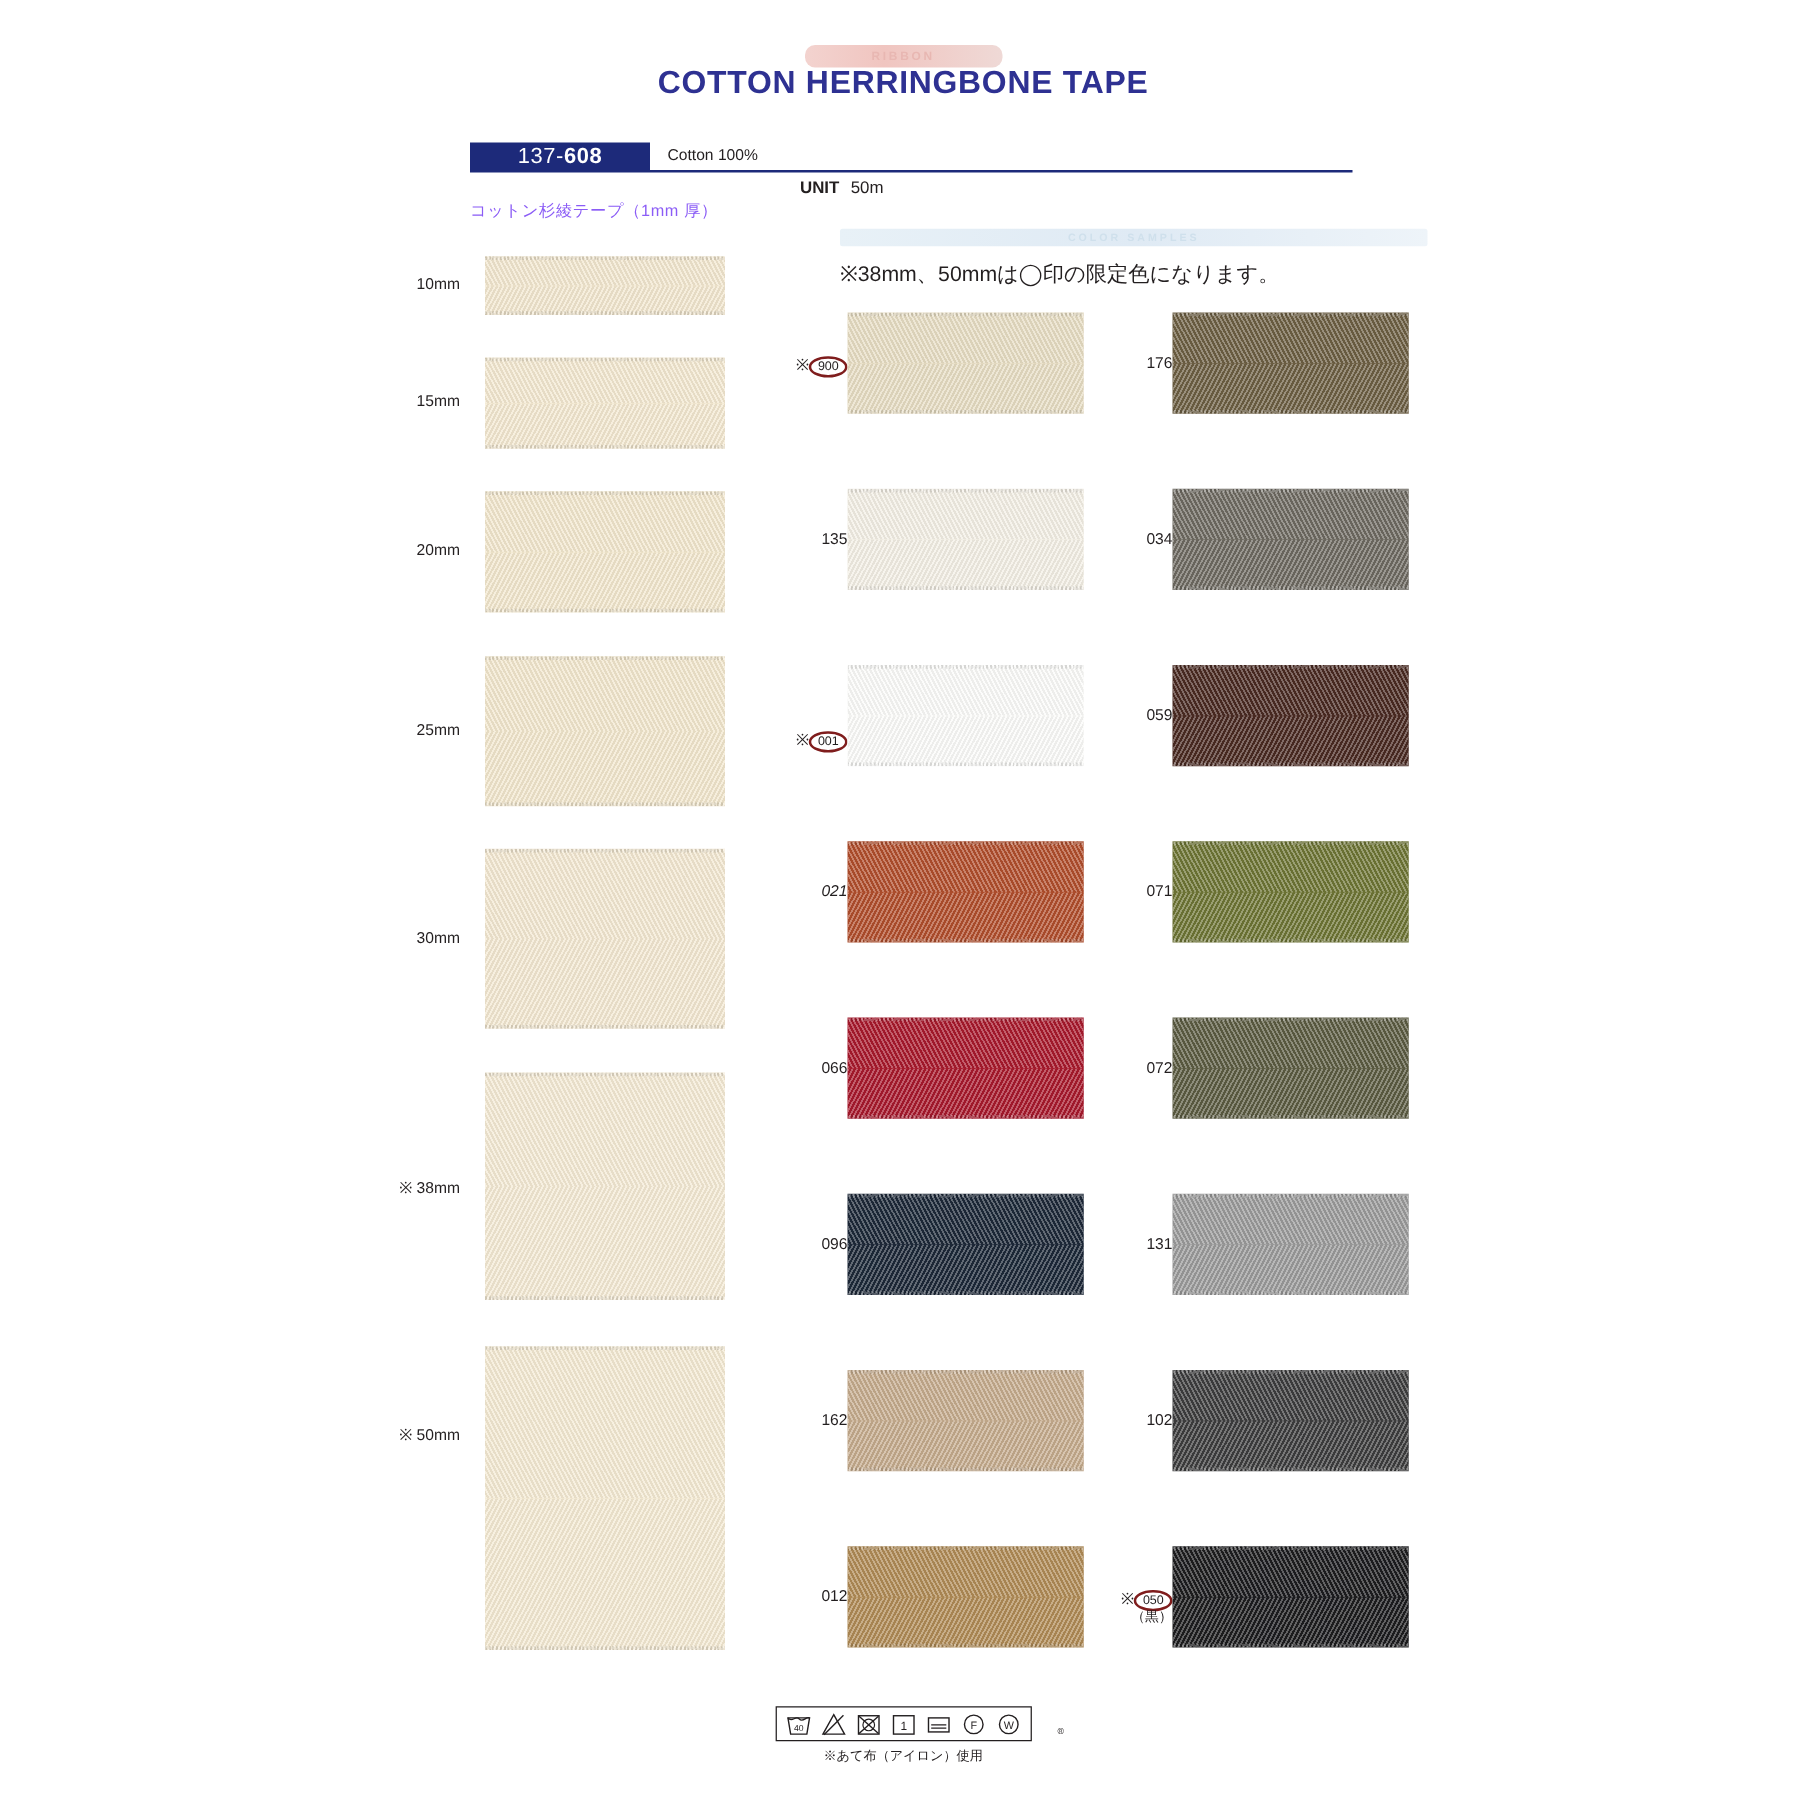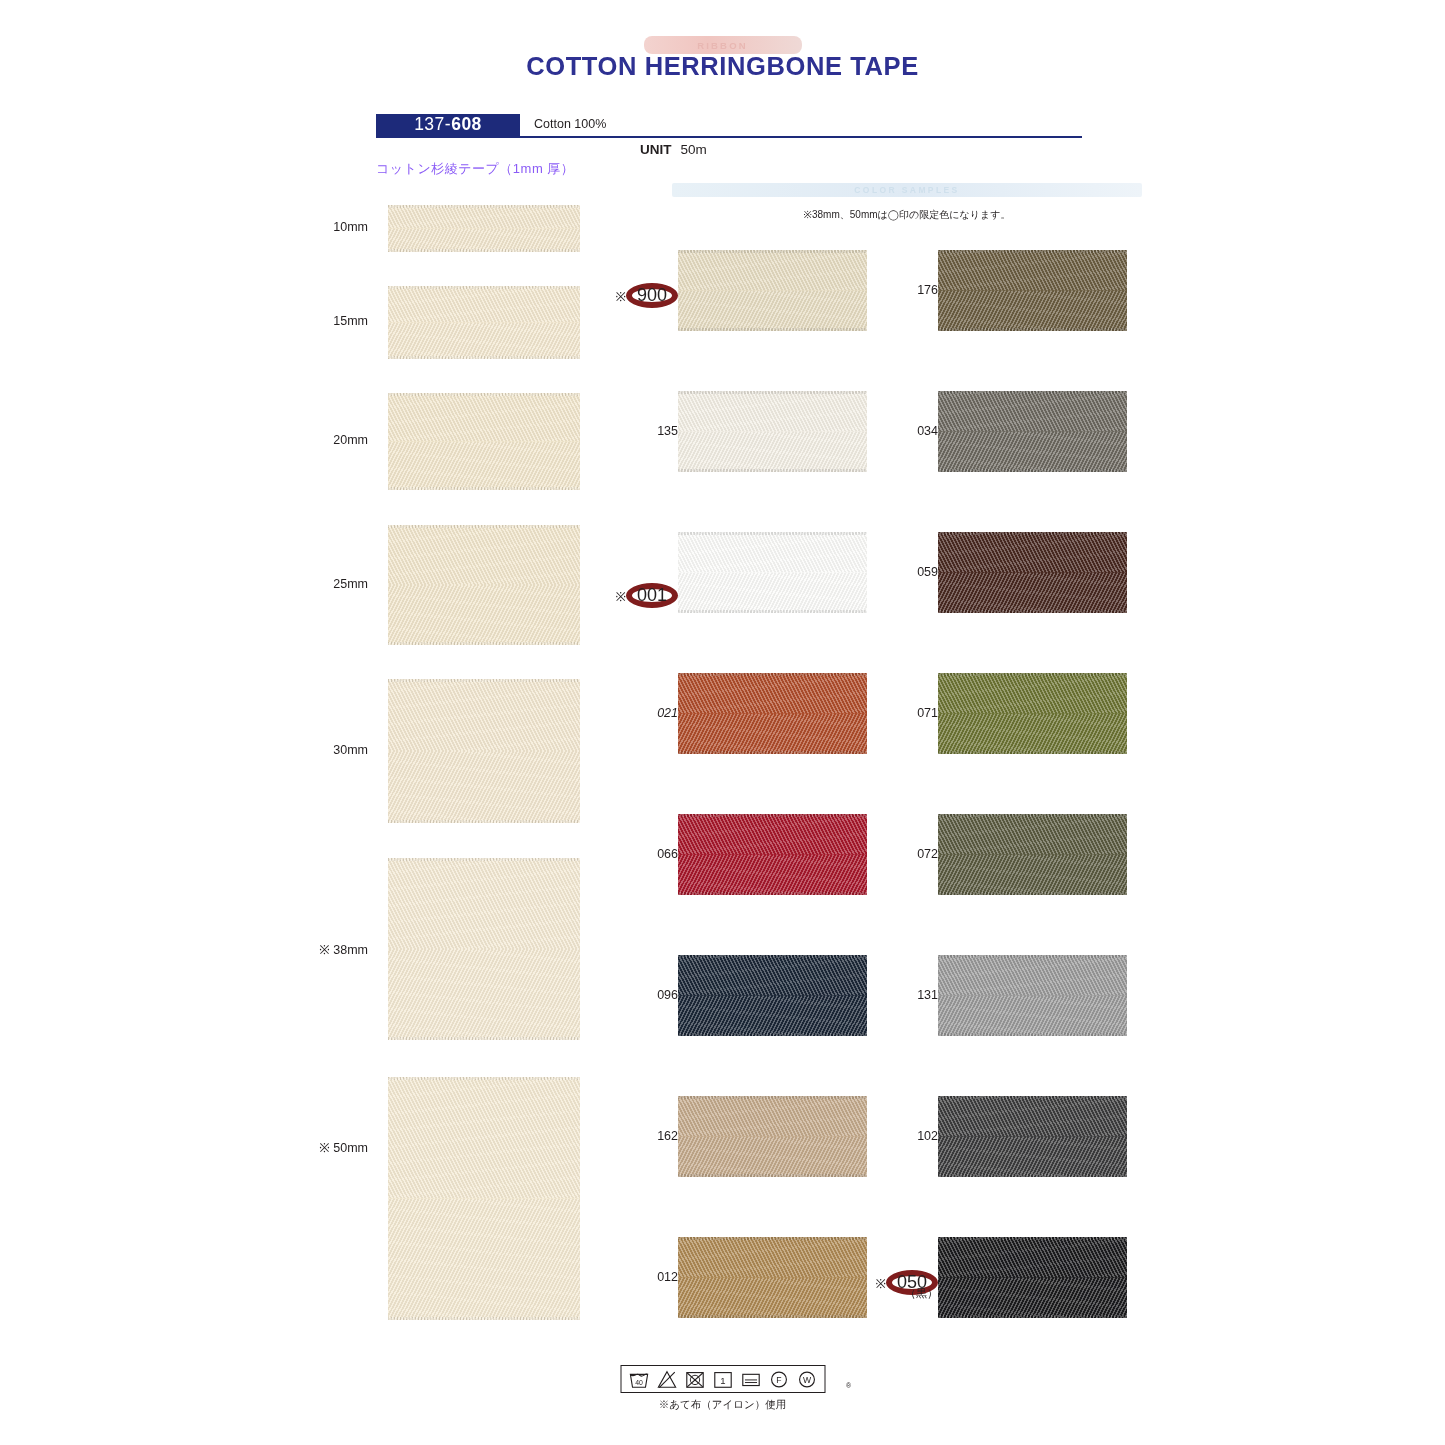--- a/index.html
+++ b/index.html
@@ -53,22 +53,22 @@
 
   
   .cs-bar{
     position:absolute;top:183px;left:672px;width:470px;height:14px;
     background:linear-gradient(90deg,#e8f1f7 0%,#dfeaf4 50%,#eef4f9 100%);
     border-radius:2px;
     display:flex;align-items:center;justify-content:center;
   }
   .cs-bar span{font-size:8.5px;letter-spacing:2.4px;color:#cfe0ec;font-weight:bold;}
   .cs-note{
-    position:absolute;top:207px;left:672px;width:470px;text-align:center;
-    font-size:10px;color:#231f20;
+    position:absolute;top:207px;left:672px;width:470px;text-align:left;
+    font-size:17px;color:#231f20;
   }
 
   
   .w-label{
     position:absolute;text-align:right;font-size:12.5px;color:#231f20;
     width:110px;
   }
   .w-swatch{position:absolute;}
   .tape{
     width:100%;height:100%;
@@ -100,22 +100,22 @@
     z-index:3;
   }
   .edge.top{top:0}
   .edge.bot{bottom:0}
   .c-code{
     position:absolute;font-size:12.5px;color:#231f20;text-align:right;
     width:76px;
   }
   .c-swatch{position:absolute;width:189px;height:81px;}
   .oval{
-    display:inline-block;border:6px solid #7f1d1d;border-radius:50%;
-    padding:0px 5px;line-height:13px;font-size:18px;
+    display:inline-block;border:2px solid #7f1d1d;border-radius:50%;
+    padding:0px 5px;line-height:13px;font-size:10px;
   }
   .kuro{
     position:absolute;font-size:11px;text-align:right;width:76px;
   }
 
   
   .care{
     position:absolute;left:50%;transform:translateX(-50%);
     bottom:52px;
     border:1px solid #231f20;

